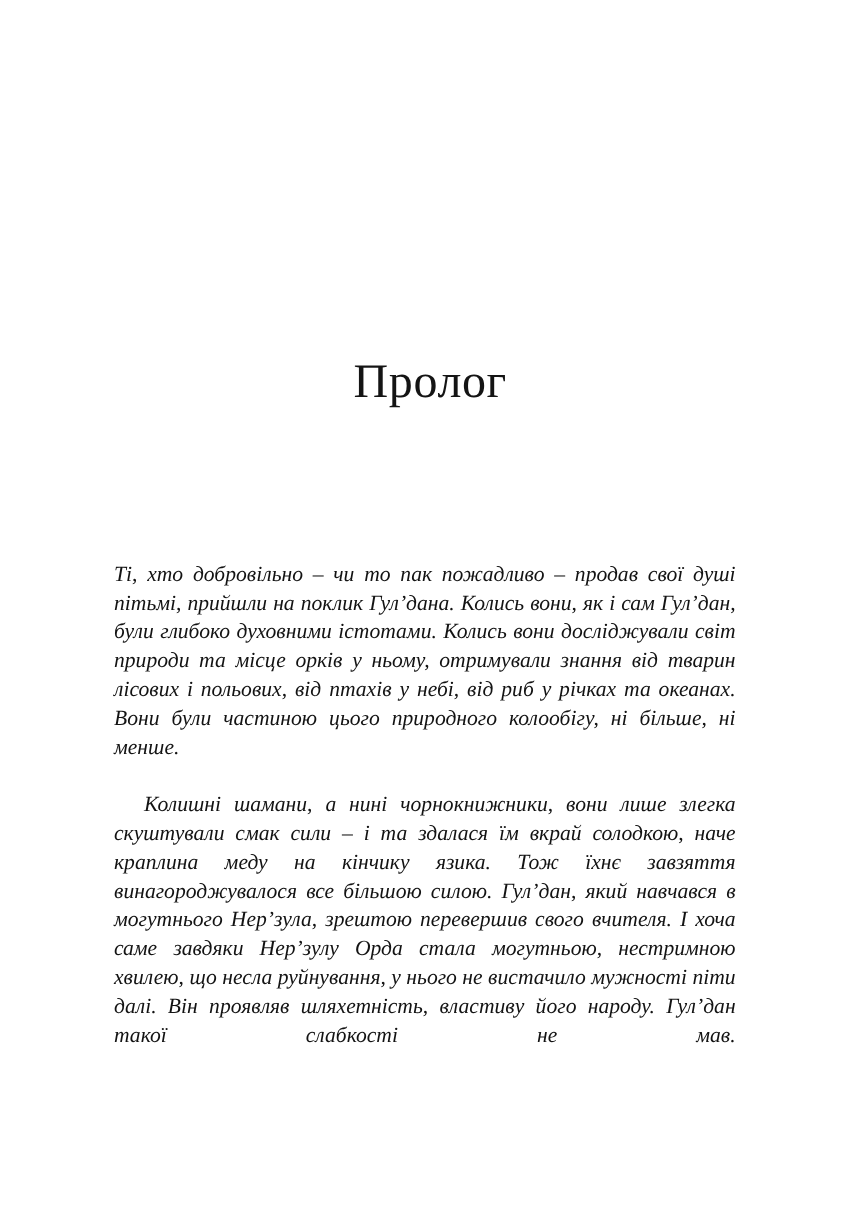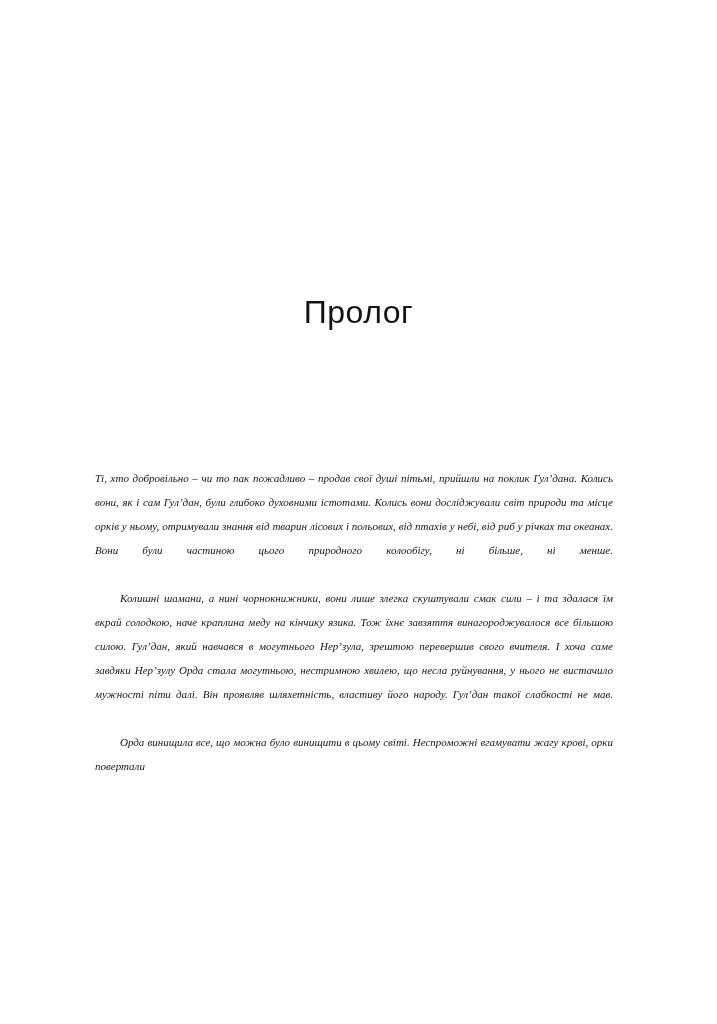--- a/index.html
+++ b/index.html
@@ -18,38 +18,38 @@
     overflow: hidden;
   }
 
   
   .chapter-title {
     position: absolute;
     left: 0;
     right: 0;
     top: 268px;
     text-align: center;
-    font-family: Liberation Sans, sans-serif;
+    font-family: Liberation Serif, serif;
     font-weight: 300;
-    font-size: 32px;
+    font-size: 40px;
     line-height: 46px;
     letter-spacing: 0.5px;
     color: #141414;
     white-space: pre;
   }
 
   
   .body-block {
     position: absolute;
     left: 95px;
     top: 466px;
     width: 518px;
     font-family: "Liberation Serif", "DejaVu Serif", serif;
     font-style: italic;
-    font-size: 11px;
+    font-size: 18px;
     line-height: 24px;
     color: #131313;
     text-align: justify;
     text-justify: inter-word;
     -webkit-hyphens: none;
     hyphens: none;
   }
 
   .body-block p {
     margin: 0;
@@ -70,16 +70,15 @@
 </head>
 <body>
 
 <div class="page">
 
   <h1 class="chapter-title">Пролог</h1>
 
   <div class="body-block">
     <p class="first">Ті, хто добровільно – чи то пак пожадливо – продав свої душі пітьмі, прийшли на поклик Гул’дана. Колись вони, як і сам Гул’дан, були глибоко духовними істотами. Колись вони до­сліджували світ природи та місце орків у ньому, отримували знання від тварин лісових і польових, від птахів у небі, від риб у річках та океанах. Вони були частиною цього природного колообігу, ні більше, ні менше.</p>
     <p>Колишні шамани, а нині чорнокнижники, вони лише злегка скуштували смак сили – і та здалася їм вкрай солодкою, наче краплина меду на кінчику язика. Тож їхнє завзяття винаго­роджувалося все більшою силою. Гул’дан, який навчався в мо­гутнього Нер’зула, зрештою перевершив свого вчителя. І хоча саме завдяки Нер’зулу Орда стала могутньою, нестримною хвилею, що несла руйнування, у нього не вистачило мужності піти далі. Він проявляв шляхетність, властиву його народу. Гул’дан такої слабкості не мав.</p>
-    <p>Орда винищила все, що можна було винищити в цьому світі. Неспроможні вгамувати жагу крові, орки повертали</p>
   </div>
 
 </div>
 
 </body></html>

